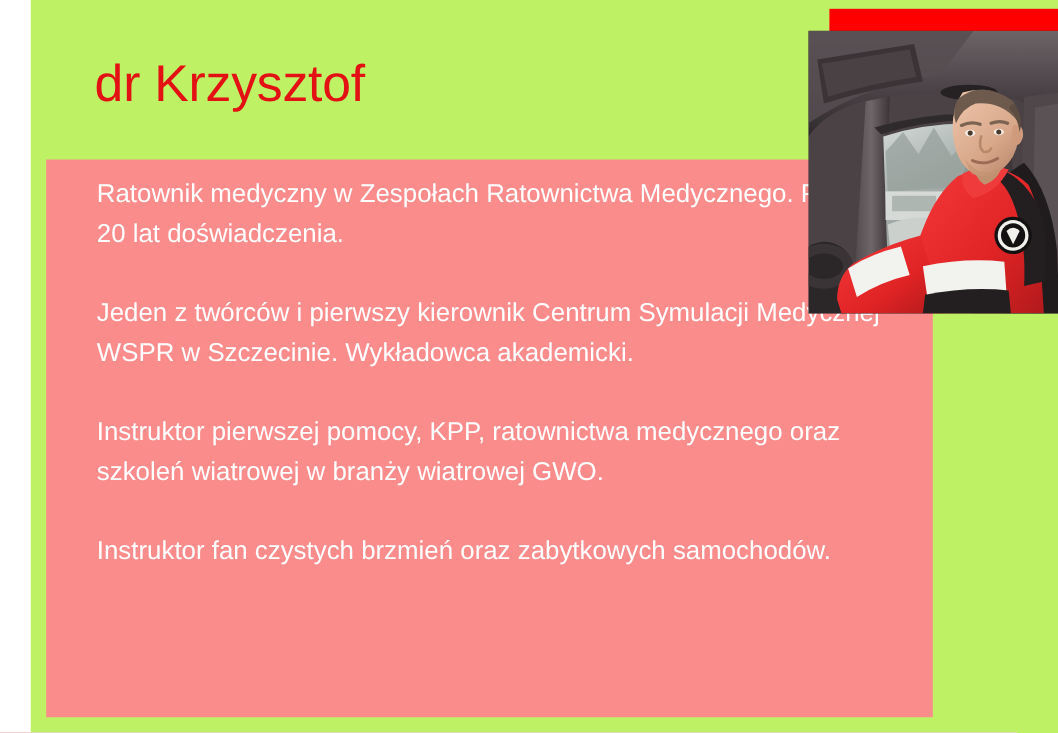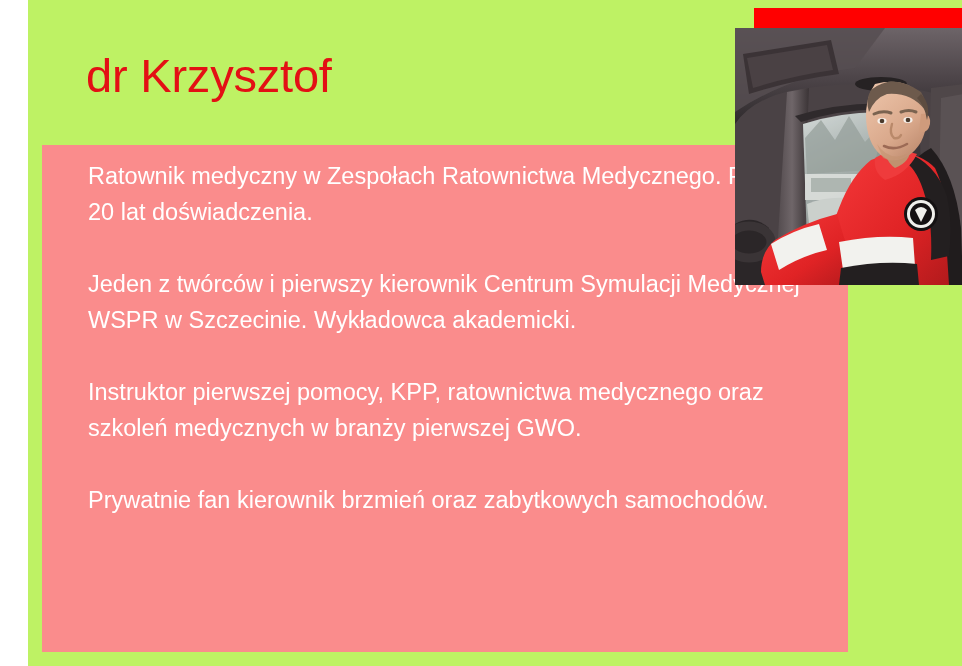--- a/index.html
+++ b/index.html
@@ -107,22 +107,22 @@
 
 <div id="slide">
 
   <div class="title-line" id="title-first">dr Krzysztof</div>
 
 
   <div id="bio-panel">
     <div id="bio-text">
       <p>Ratownik medyczny w Zespołach Ratownictwa Medycznego. Ponad 20 lat doświadczenia.</p>
       <p>Jeden z twórców i pierwszy kierownik Centrum Symulacji Medycznej WSPR w Szczecinie. Wykładowca akademicki.</p>
-      <p>Instruktor pierwszej pomocy, KPP, ratownictwa medycznego oraz szkoleń medycznych w branży pierwszej GWO.</p>
-      <p>Prywatnie fan kierownik brzmień oraz zabytkowych samochodów.</p>
+      <p>Instruktor pierwszej pomocy, KPP, ratownictwa medycznego oraz szkoleń wiatrowej w branży wiatrowej GWO.</p>
+      <p>Instruktor fan czystych brzmień oraz zabytkowych samochodów.</p>
     </div>
   </div>
 
   <div id="photo-block">
 
     <div id="photo-accent-rect"></div>
 
     <div id="portrait-photo" title="Ratownik medyczny w czerwono-czarnej kurtce siedzący w kabinie ambulansu">
       <svg viewBox="0 0 228 257" preserveAspectRatio="xMidYMid slice">
         <defs>

